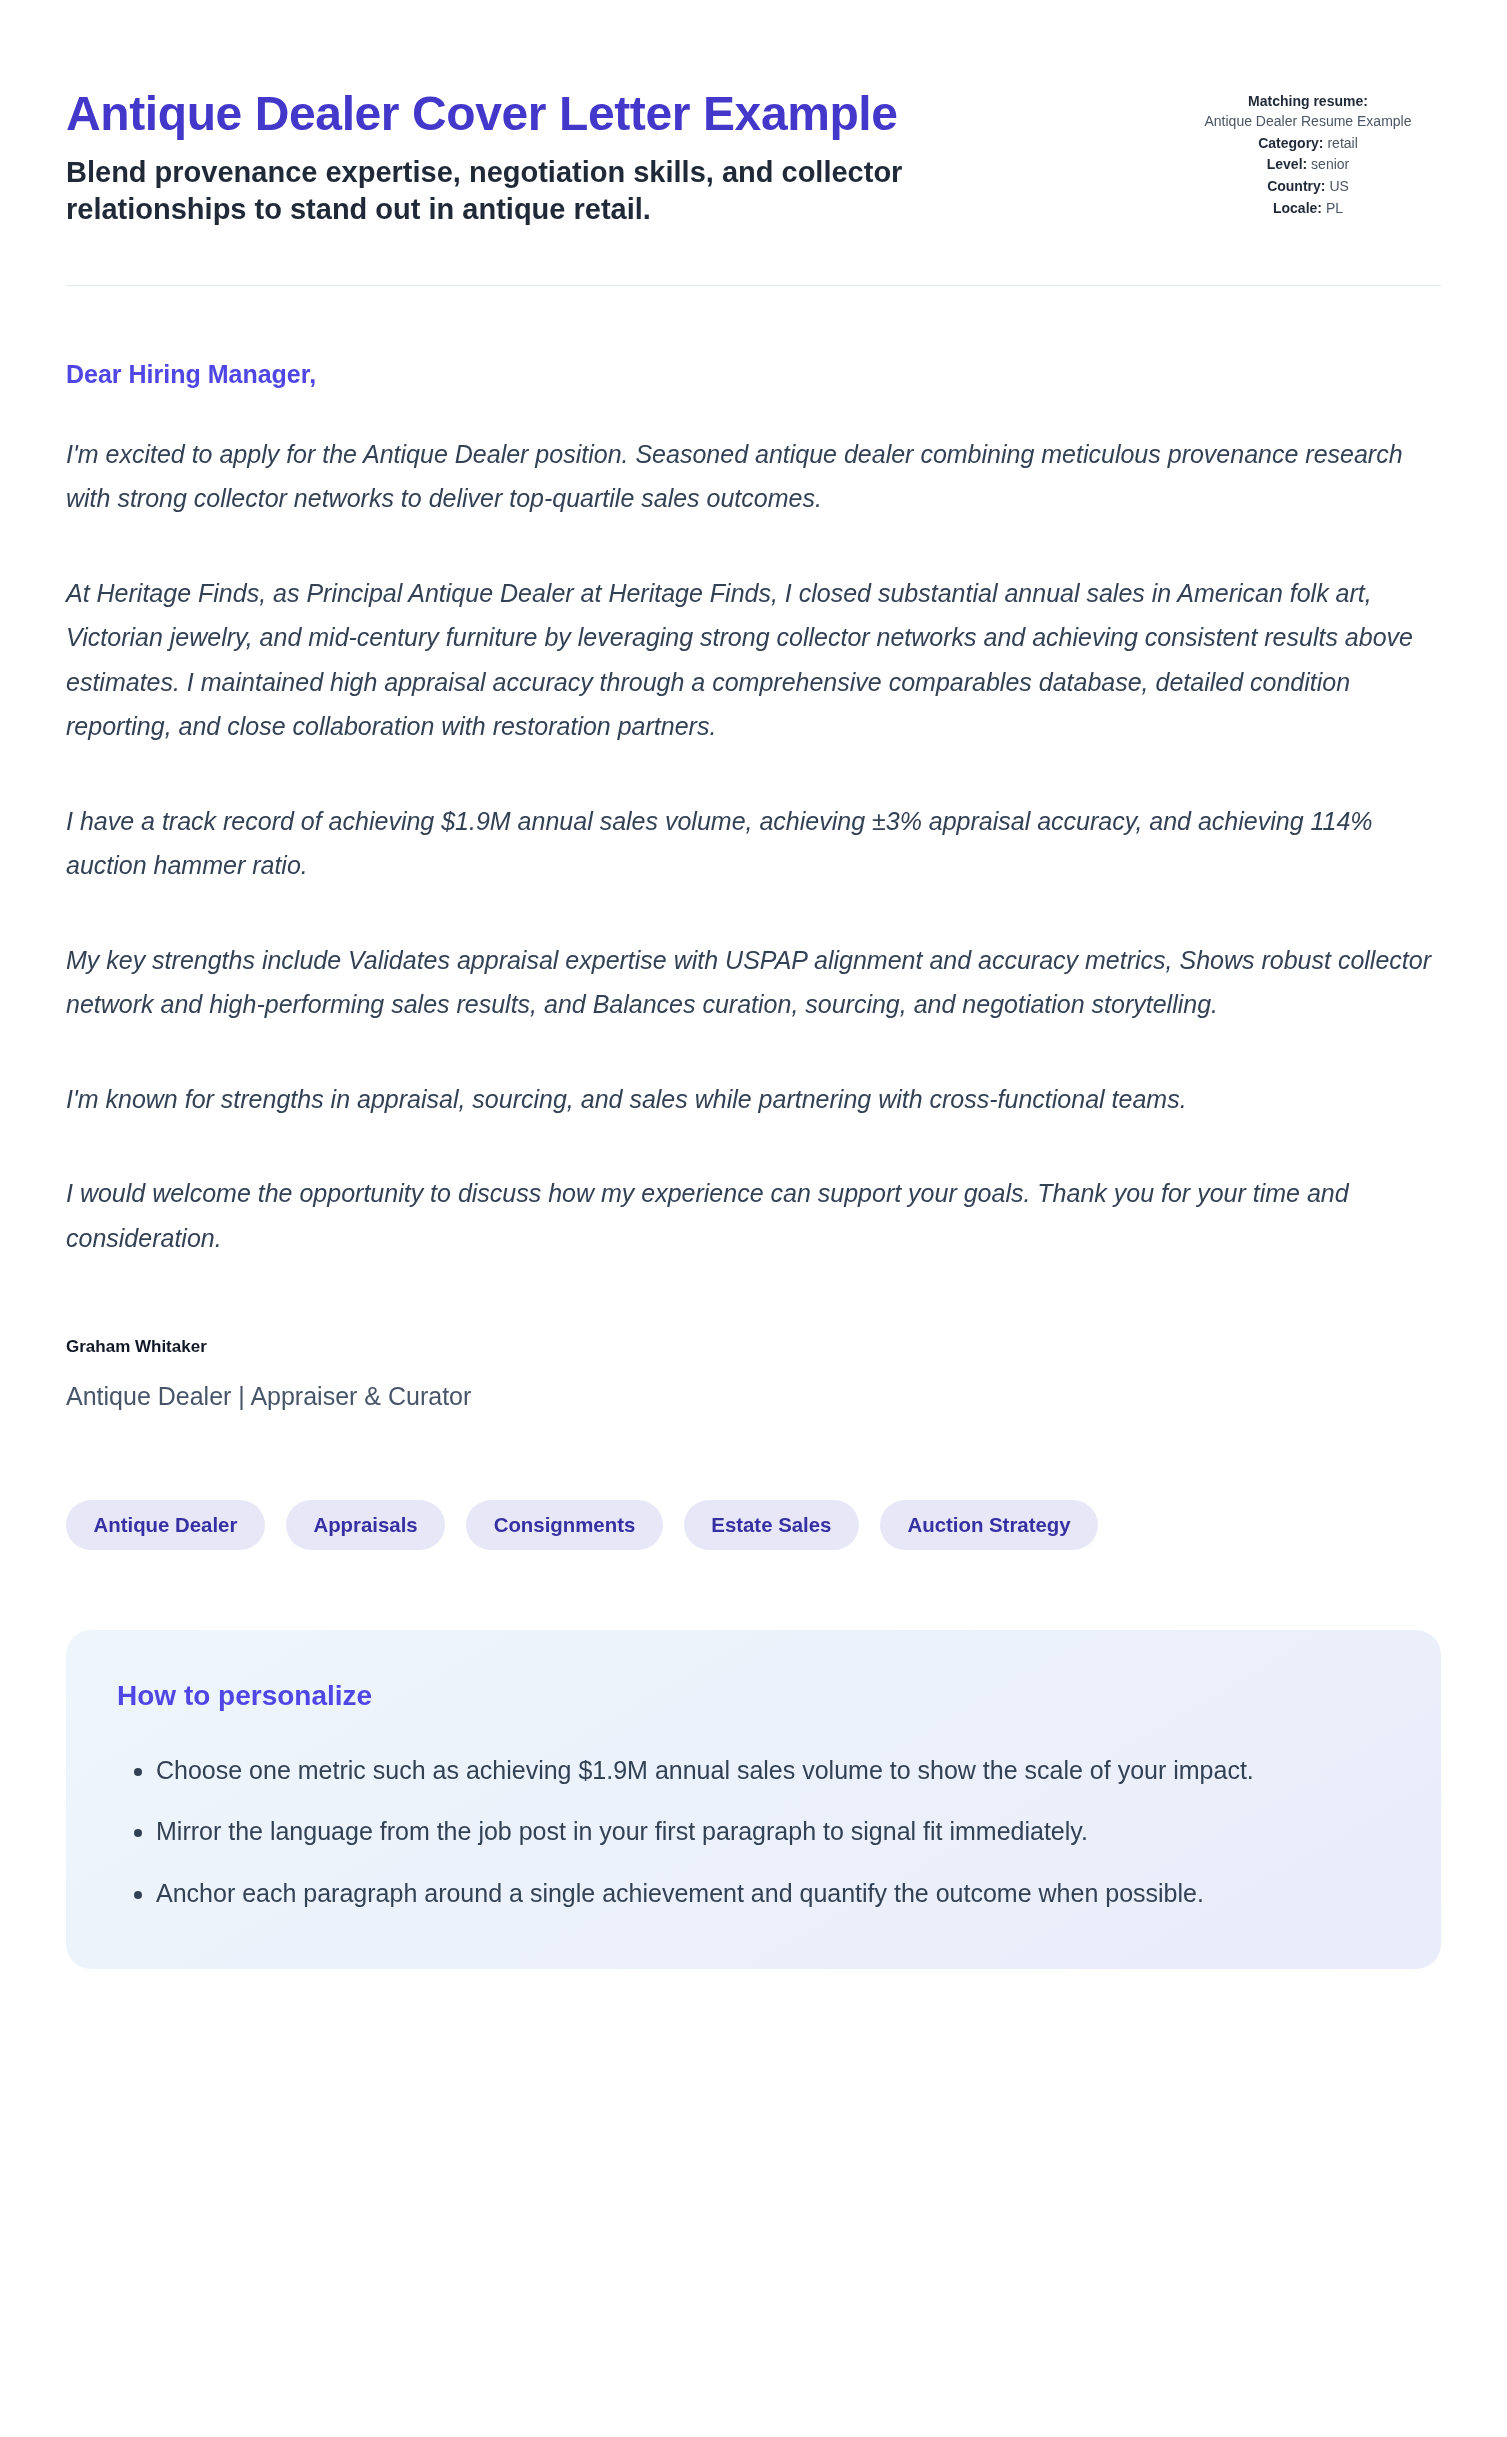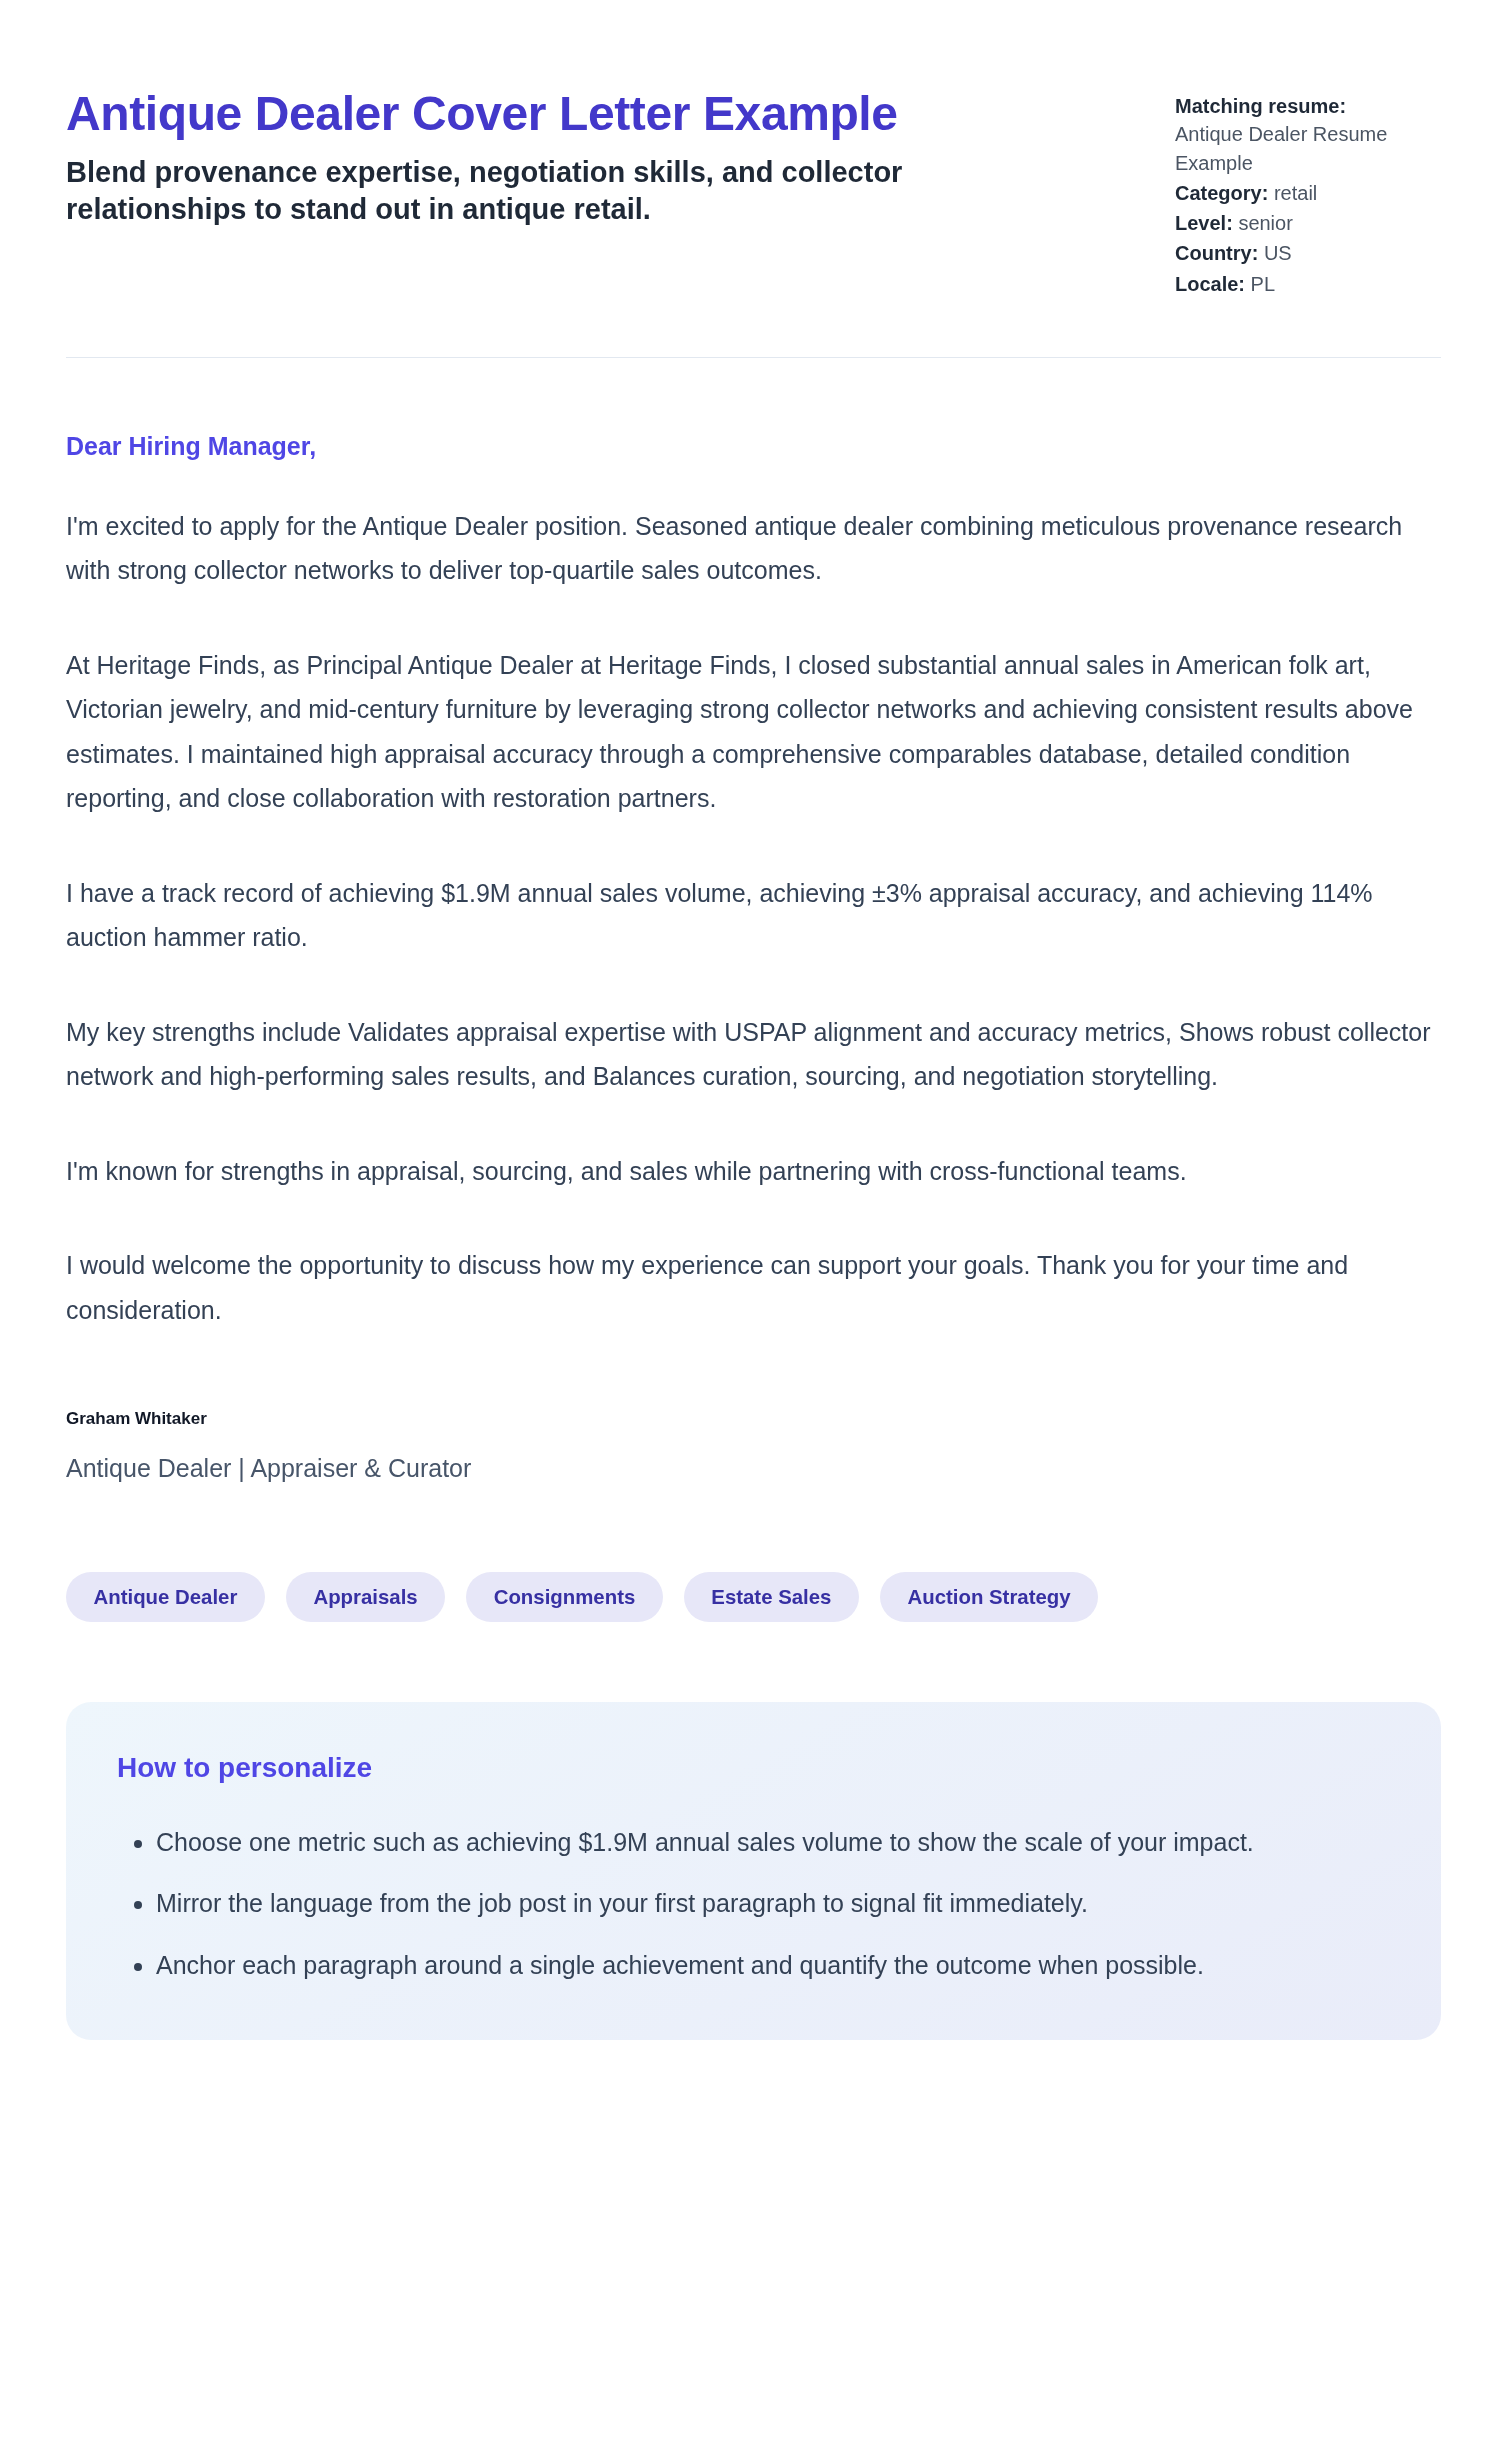--- a/index.html
+++ b/index.html
@@ -24,22 +24,22 @@
   }
   .subtitle {
     margin-top: 10.6px;
     font-size: 29px;
     font-weight: 700;
     color: #1f2937;
     line-height: 1.27;
   }
   .meta {
     width: 266px;
-    text-align: left;
-    font-size: 20px;
+    text-align: center;
+    font-size: 14px;
     line-height: 1.42;
     color: #4b5563;
     padding-top: 7px;
     flex-shrink: 0;
   }
   .meta-row { margin-bottom: 1.8px; }
   .meta-label { font-weight: 700; color: #1f2937; }
   .meta-row.block .meta-label { display: block; }
 
   .divider { border: none; border-top: 1.8px solid #e2e8f0; margin-top: 57px; }
@@ -50,20 +50,21 @@
     font-size: 25px;
     font-weight: 700;
     color: #4f46e5;
     margin-bottom: 43px;
   }
   .para {
     font-size: 25px;
     line-height: 1.78;
     color: #334155;
     margin-bottom: 50px;
+    font-style: italic;
   }
   .sig-name { margin-top: 77px; font-size: 17px; font-weight: 700; color: #111827; }
   .sig-title { margin-top: 25px; font-size: 25px; color: #475569; }
 
   
   .tags { margin-top: 89px; display: flex; flex-wrap: wrap; gap: 21px; font-weight: bold; }
   .tag {
     display: inline-block;
     background: #e7e7f8;
     color: #3730a3;

